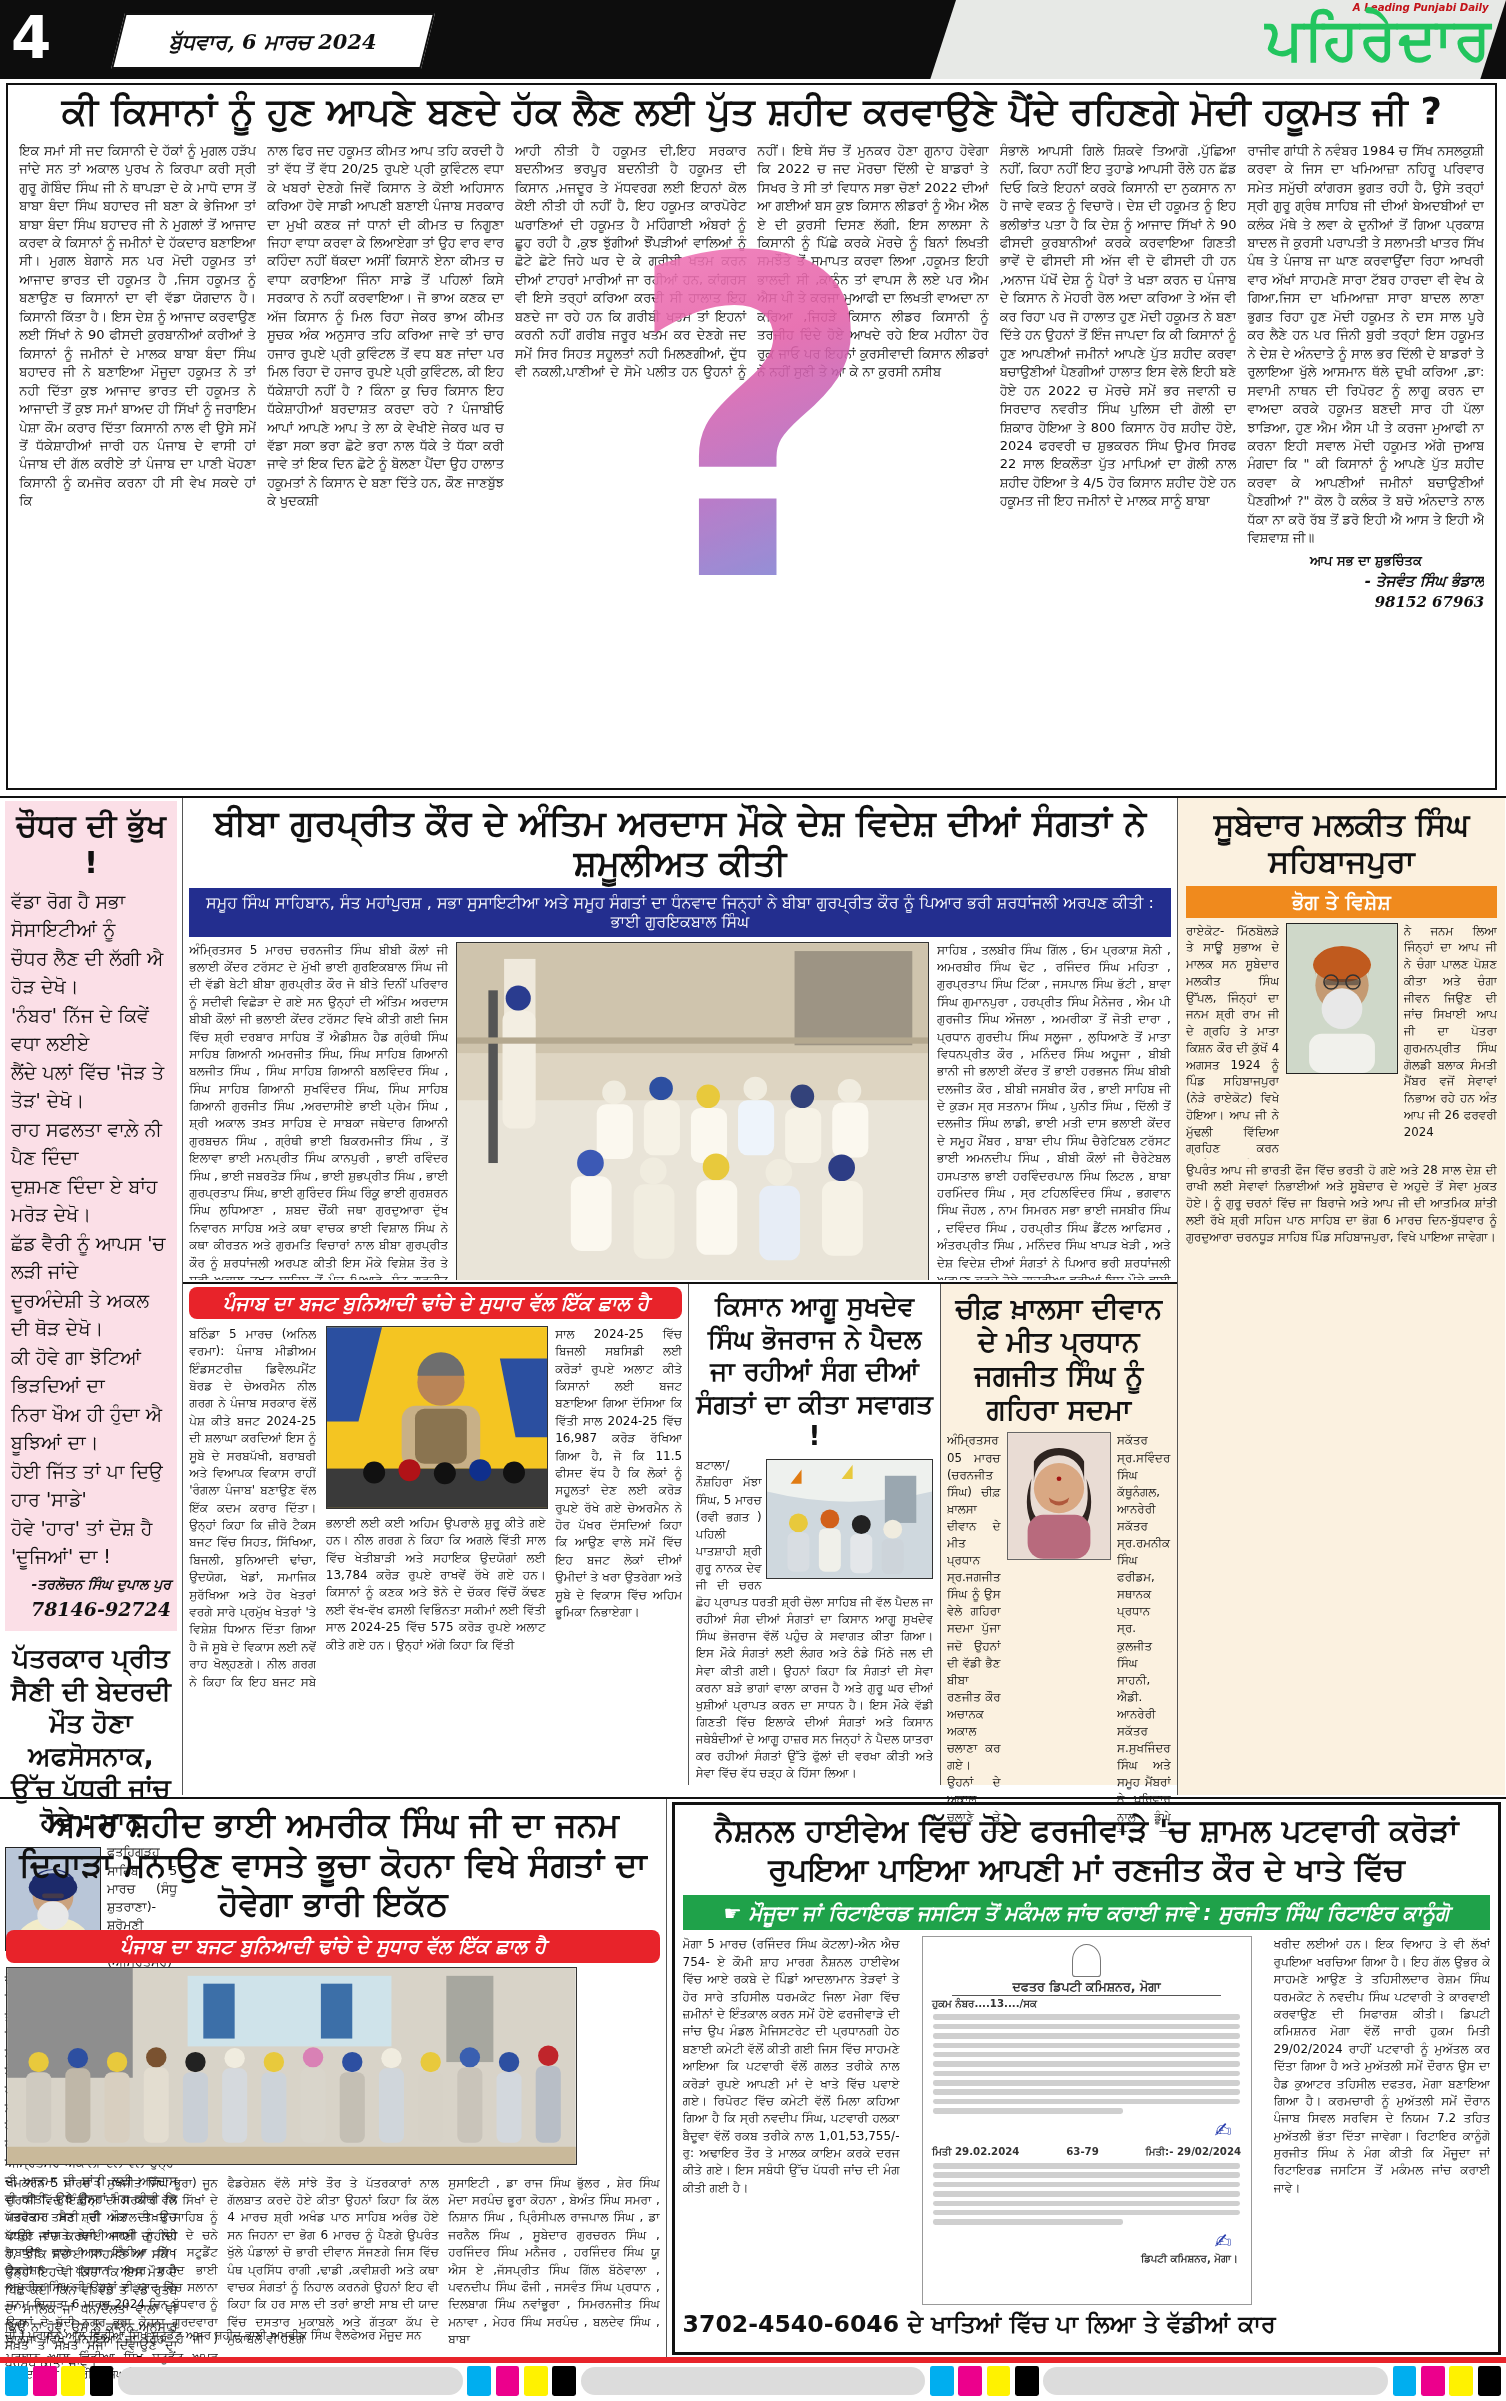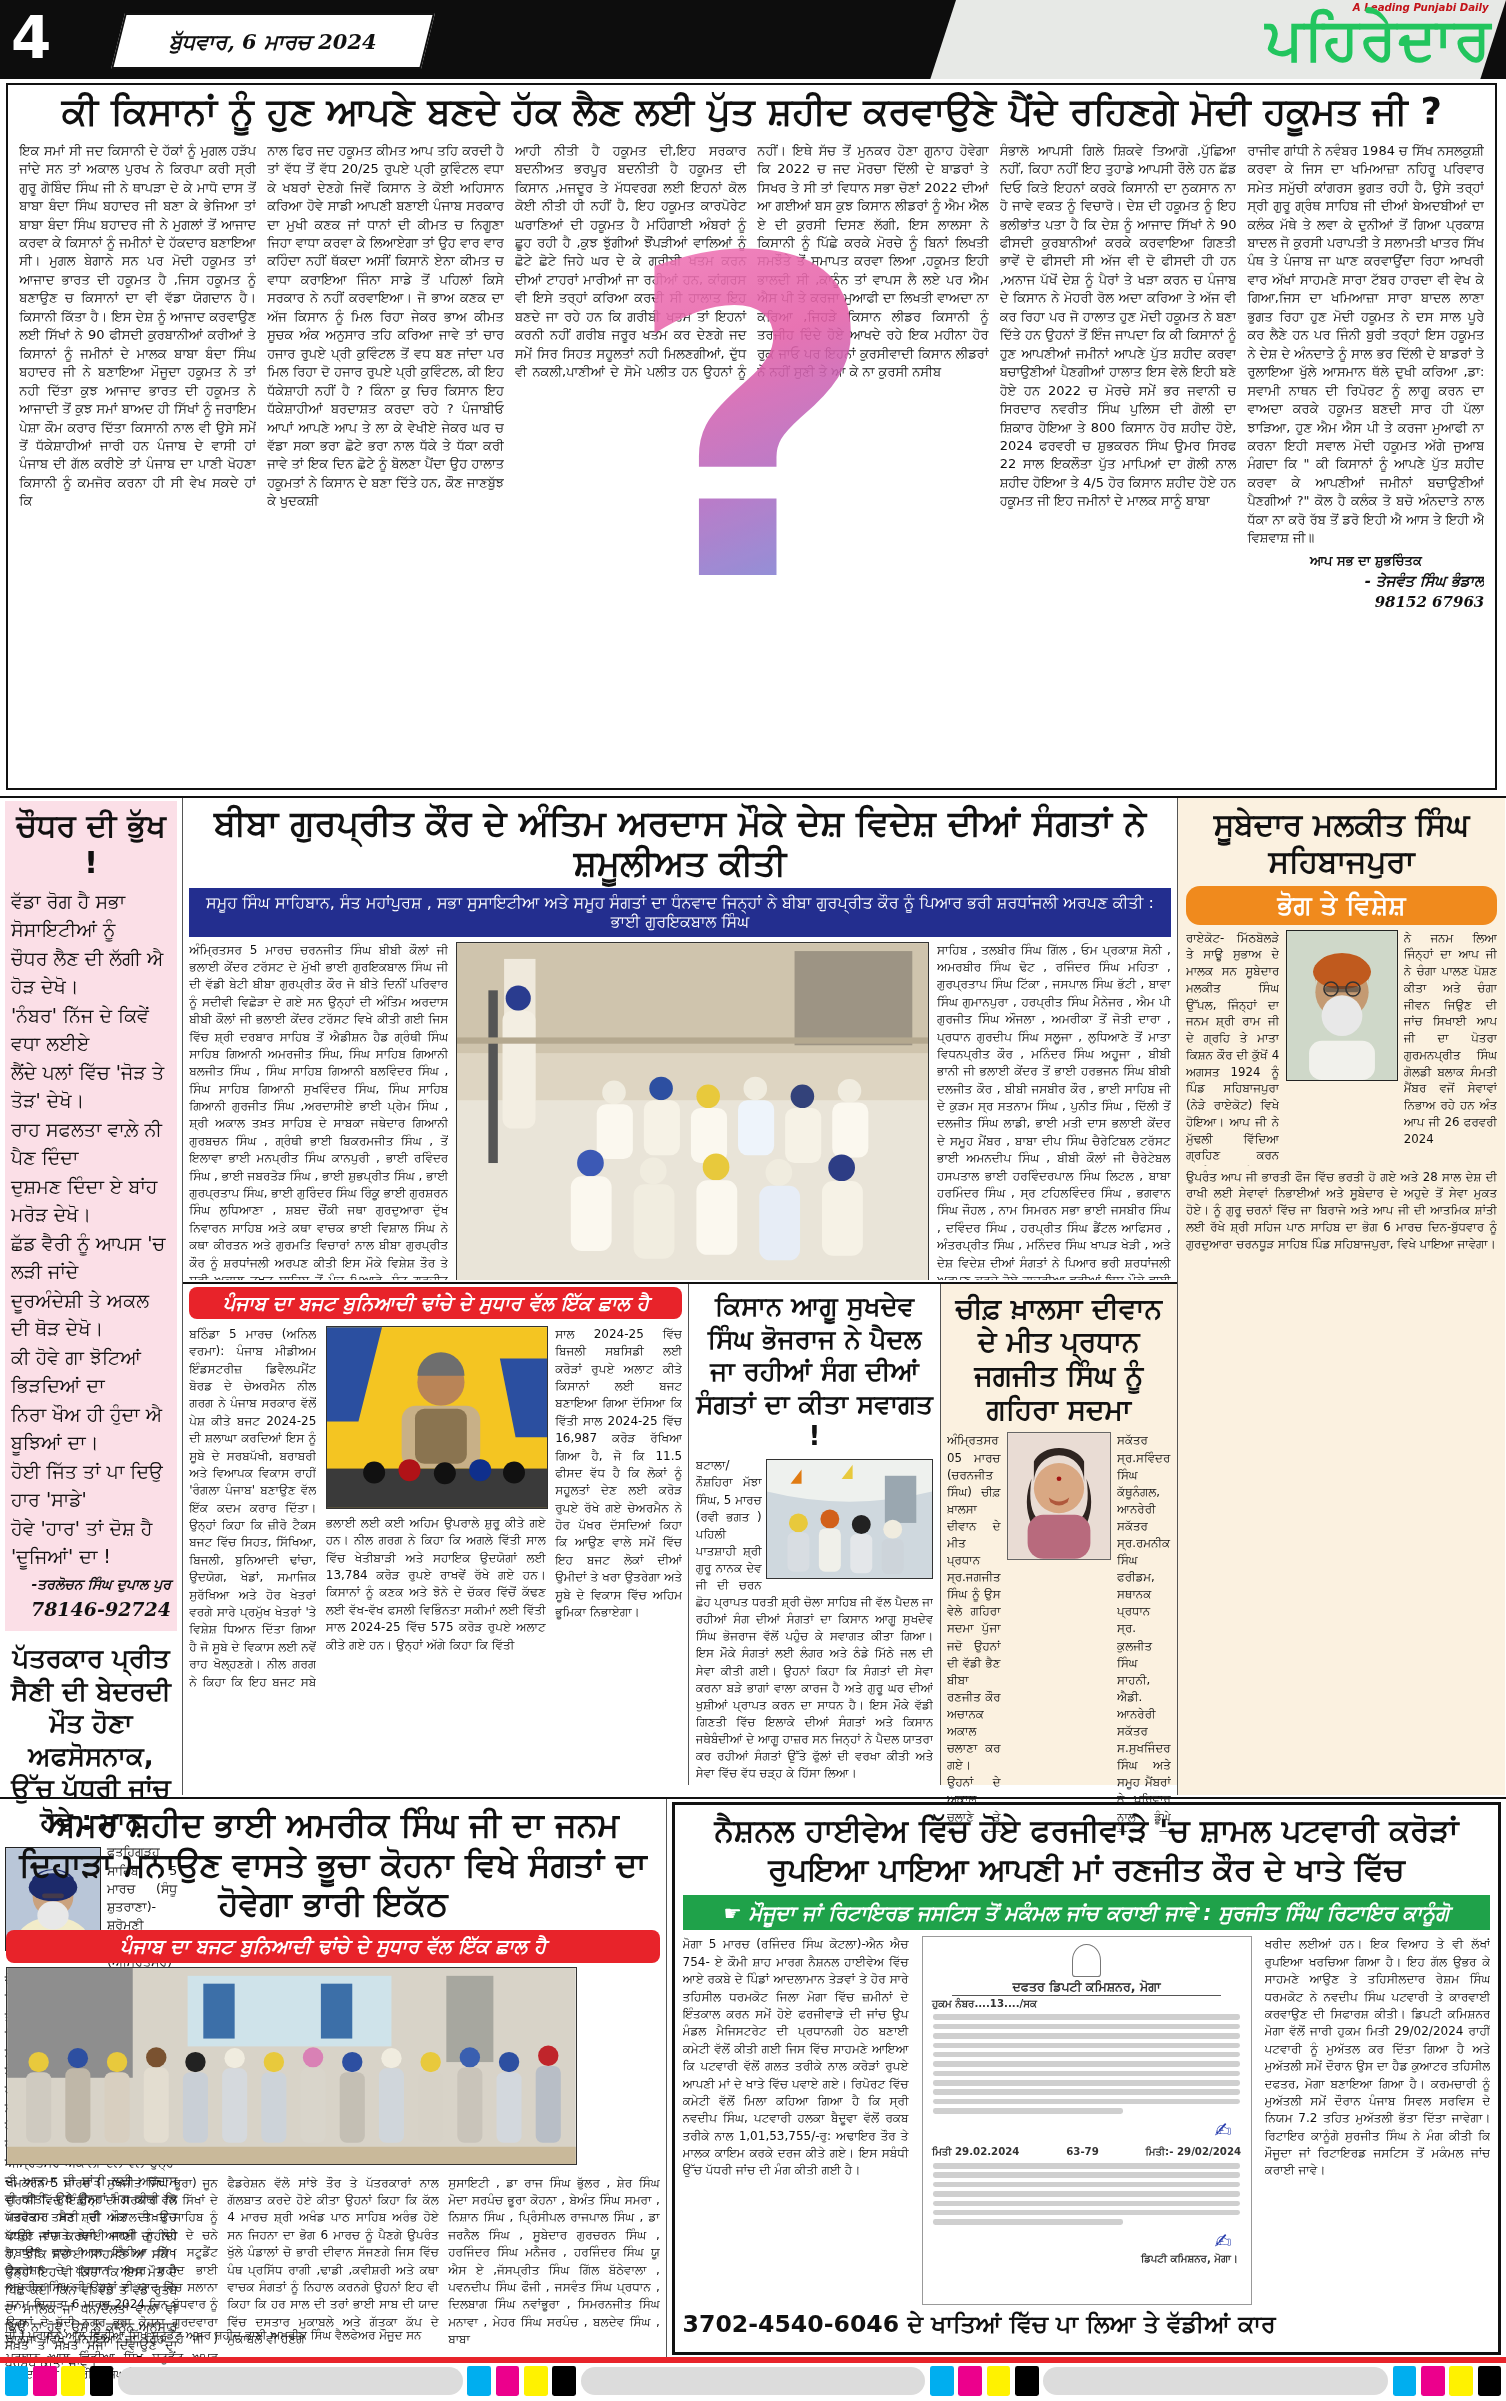--- a/index.html
+++ b/index.html
@@ -43,21 +43,21 @@
   .mann svg{float:left;margin:3.1px 6.3px 3.1px 0;border:1.6px solid #222;}
   
   .bibi{padding:3.1px 6.3px;}
   .bibi h2{font-size:35px;margin:1.6px 0 4.7px 0;text-align:center;line-height:1.15;}
   .bibi .subhead{background:#232e8f;color:#fff;font-weight:normal;font-size:16px;text-align:center;padding:5.5px 4.7px;}
   .bibi-row{display:flex;gap:7.9px;margin-top:4.7px;height:338px;overflow:hidden;}
   .bibi-row .txt{font-size:12px;line-height:1.45;text-align:justify;overflow:hidden;}
   
   .subedar{padding:4.7px 7.9px;background:#fbf1e0;}
   .subedar h2{font-size:31px;text-align:center;margin:3.1px 0 6.3px 0;}
-  .sub-banner{background:#f08a1d;color:#fff;font-weight:bold;font-size:26px;text-align:center;padding:3.9px 0;margin-bottom:4.7px;border-radius:14px;}
+  .sub-banner{background:#f08a1d;color:#fff;font-weight:bold;font-size:20px;text-align:center;padding:3.9px 0;margin-bottom:4.7px;}
   .sub-row{display:flex;gap:6.3px;height:236px;overflow:hidden;}
   .sub-row .txt{flex:1;font-size:11.8px;line-height:1.42;text-align:justify;overflow:hidden;}
   .sub-bottom{font-size:11.8px;line-height:1.42;text-align:justify;height:100px;overflow:hidden;margin-top:3.1px;}
   
   .band3{display:flex;border-top:2.4px solid #111;height:501px;}
   .budget{width:666px;border-right:1.6px solid #555;box-sizing:border-box;padding:3.1px 6.3px;}
   .budget h2{font-size:30px;text-align:center;line-height:1.2;margin:3.1px 0 4.7px 0;}
   .red-banner{background:#e8232a;color:#fff;font-weight:bold;font-style:italic;font-size:19.6px;text-align:center;padding:4.7px 3.1px;border-radius:8px;}
   .budget-row{display:flex;gap:9.4px;margin-top:6.3px;height:361px;overflow:hidden;}
   .budget-row .txt{flex:1;font-size:12px;line-height:1.45;text-align:justify;overflow:hidden;}
@@ -71,21 +71,21 @@
   .khalsa-row .txt{flex:1;font-size:11.8px;line-height:1.45;text-align:justify;overflow:hidden;}
   
   .band4{position:absolute;left:0;top:1797px;width:1506px;height:559px;display:flex;border-top:2.4px solid #111;}
   .amar{width:667px;border-right:1.6px solid #555;box-sizing:border-box;padding:3.1px 6.3px;}
   .amar h2{font-size:33px;text-align:center;line-height:1.2;margin:3.1px 0 6.3px 0;}
   .amar-cols{display:flex;gap:9.4px;height:236px;overflow:hidden;margin-top:6.3px;}
   .amar-cols div{flex:1;font-size:12px;line-height:1.45;text-align:justify;overflow:hidden;}
   .patwari{flex:1;border:3.1px solid #111;margin:3.1px 4.7px 3.1px 4.7px;box-sizing:border-box;padding:3.1px 7.9px;position:relative;}
   .patwari h2{font-size:31px;text-align:center;line-height:1.25;margin:3.1px 0 6.3px 0;}
   .green-banner{background:#1fa24a;color:#fff;font-weight:bold;font-style:italic;font-size:20.4px;text-align:center;padding:5.5px 3.1px;}
-  .pat-row{display:flex;gap:13px;margin-top:6.3px;height:369px;overflow:hidden;justify-content:center;}
+  .pat-row{display:flex;gap:22px;margin-top:6.3px;height:369px;overflow:hidden;justify-content:center;}
   .pat-row .txt{flex:1;font-size:12px;line-height:1.45;text-align:justify;overflow:hidden;}
   .doc{width:330px;background:#fff;border:0.8px solid #999;padding:6.3px;box-sizing:border-box;font-size:8.6px;color:#333;}
   .doc .emblem{width:27px;height:31px;margin:0 auto;border:0.8px solid #777;border-radius:50% 50% 3.1px 3.1px;}
   .doc .office{text-align:center;font-weight:bold;font-size:12.6px;border-bottom:0.8px solid #555;margin:2.4px 23.6px;}
   .doc .dline{height:5.5px;background:#cfcfcf;margin:3.9px 4.7px;border-radius:2.4px;}
   .doc .short{width:60%;}
   .doc .meta{display:flex;justify-content:space-between;font-size:10.2px;margin:4.7px 3.1px;font-weight:bold;}
   .doc .sig{font-size:20.4px;color:#2a3fae;text-align:right;margin-right:12.6px;font-style:italic;}
   .pat-caption{font-size:23.6px;font-weight:bold;margin-top:4.7px;white-space:nowrap;overflow:hidden;}
   

